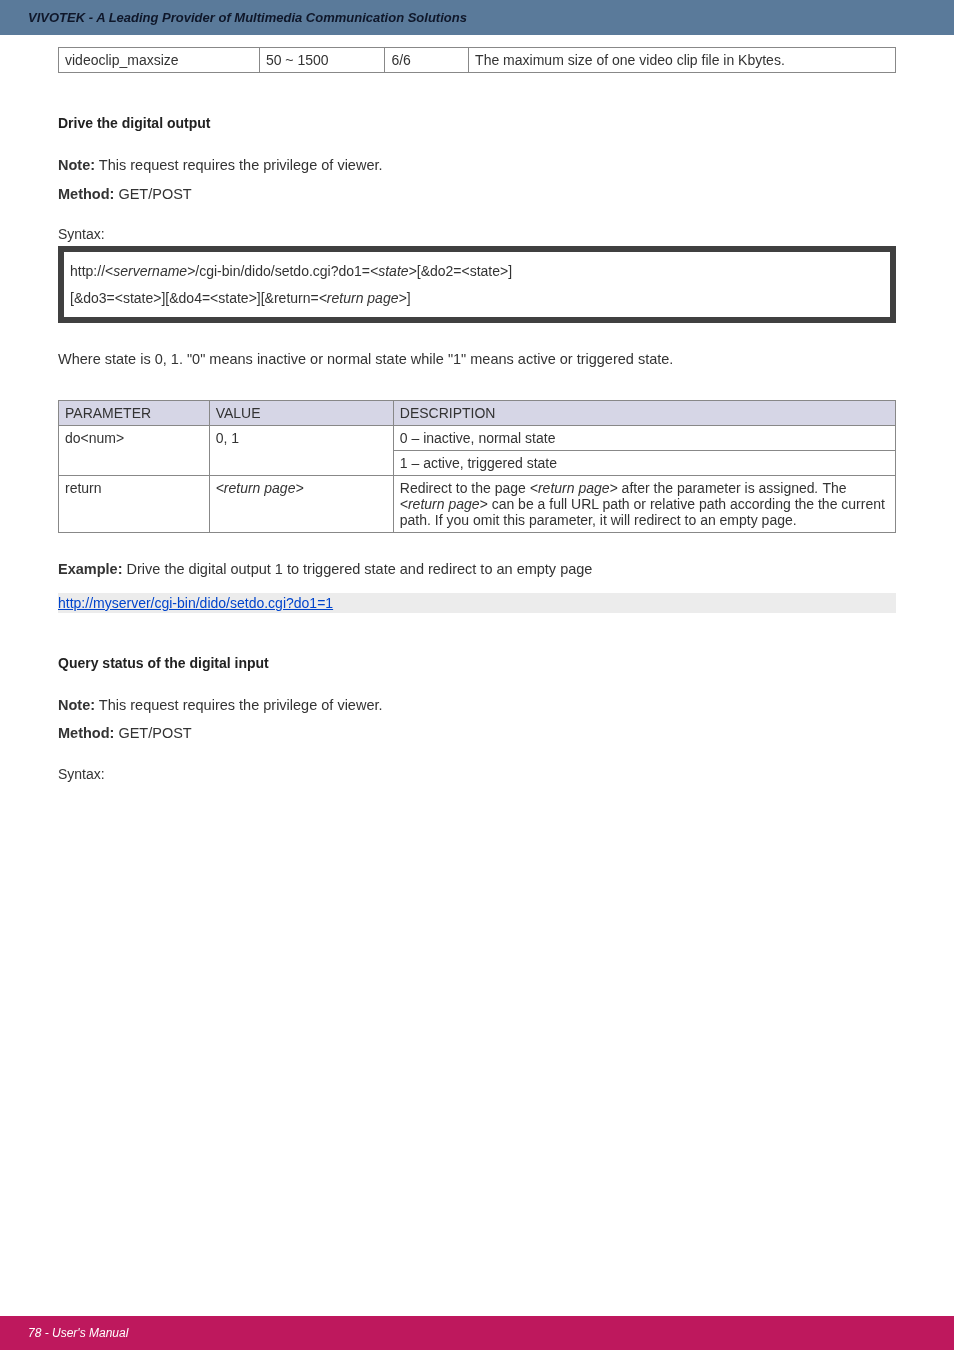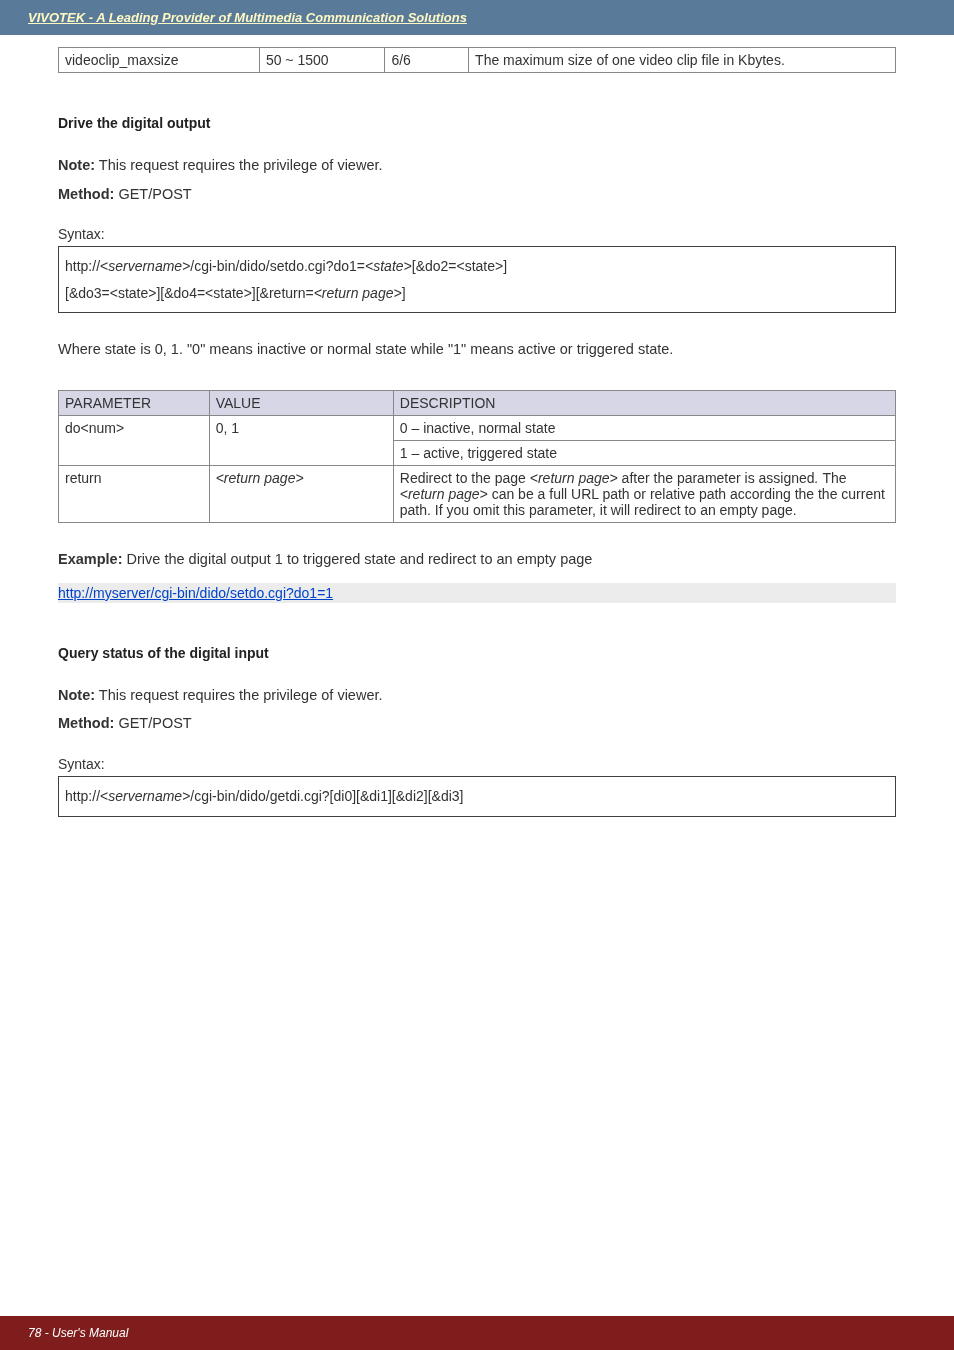--- a/index.html
+++ b/index.html
@@ -6,26 +6,25 @@
   body {
     font-family: Verdana, Geneva, sans-serif;
     background: #fff;
     width: 954px;
     height: 1350px;
     position: relative;
     color: #333;
   }
   .header-bar {
     background: #5a7a9a;
-    color: #fef9c3;
+    color: #0f172a;
     padding: 10px 28px;
     font-size: 13px;
     font-style: italic;
     font-weight: bold;
-    text-decoration: underline;
   }
   .content {
     padding: 12px 58px 0 58px;
   }
   table.data {
     border-collapse: collapse;
     width: 100%;
     font-size: 14px;
   }
   table.data td, table.data th {
@@ -49,21 +48,21 @@
     line-height: 1.7;
     color: #333;
     margin-bottom: 4px;
   }
   .syntax-label {
     font-size: 14px;
     margin-top: 20px;
     margin-bottom: 4px;
   }
   .codebox {
-    border: 1px solid #404040;
+    border: 6px solid #404040;
     padding: 6px 6px;
     font-size: 14px;
     line-height: 1.9;
     width: 100%;
     font-family: Verdana, sans-serif;
   }
   .justify {
     text-align: justify;
   }
   .spacer-md { height: 24px; }
@@ -74,21 +73,21 @@
     display: block;
     padding: 2px 0;
     font-size: 14px;
     margin-top: 11px;
   }
   .footer {
     position: absolute;
     bottom: 0;
     left: 0;
     right: 0;
-    background: #7f1d1d;
+    background: #be185d;
     color: #fff;
     padding: 10px 28px;
     font-size: 12px;
     font-style: italic;
   }
   .bold { font-weight: bold; }
   .ital { font-style: italic; }
 </style>
 </head>
 <body>
@@ -178,23 +177,20 @@
   <div class="section-heading">Query status of the digital input</div>
 
   <p class="para">
     <span class="bold">Note:</span><span> This request requires the privilege of viewer.</span>
   </p>
   <p class="para">
     <span class="bold">Method:</span><span> GET/POST</span>
   </p>
 
   <p class="syntax-label">Syntax:</p>
-  <div class="codebox">
-    <span>http://&lt;</span><span class="ital">servername</span><span>&gt;/cgi-bin/dido/getdi.cgi?[di0][&amp;di1][&amp;di2][&amp;di3]</span>
-  </div>
 
   <div class="spacer-md"></div>
 
 </div>
 
 <div class="footer">
   <span>78 - User's Manual</span>
 </div>
 
 </body></html>

